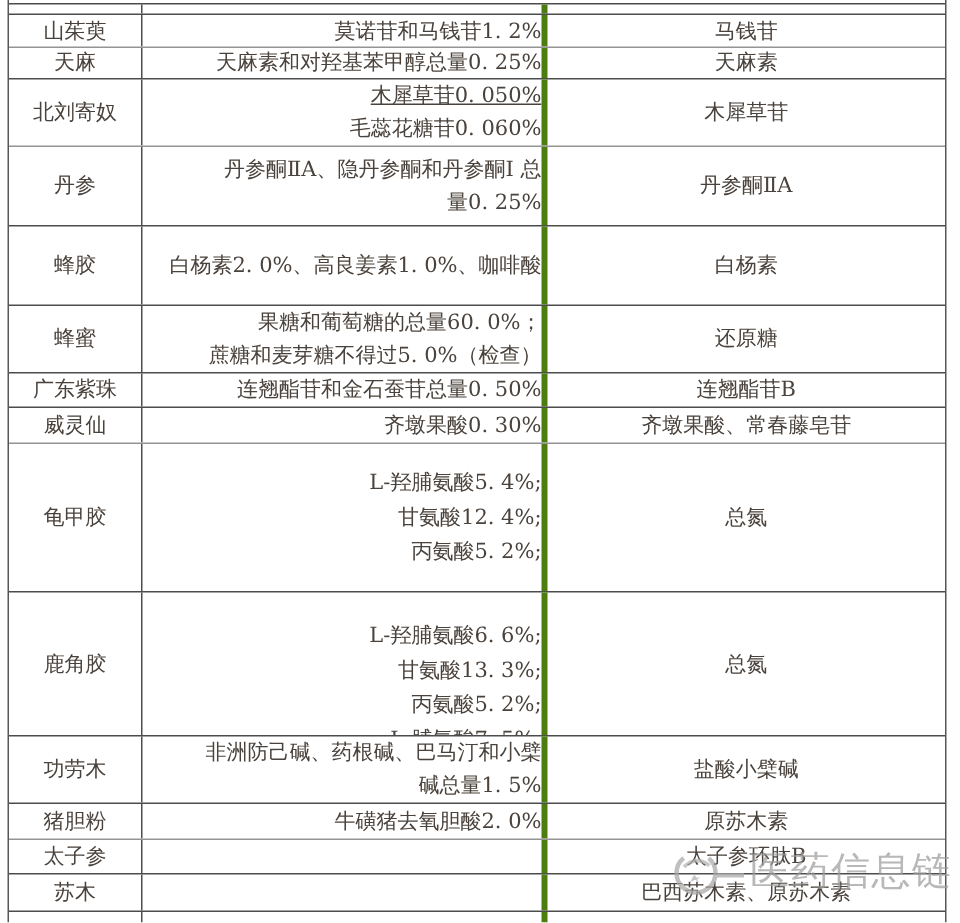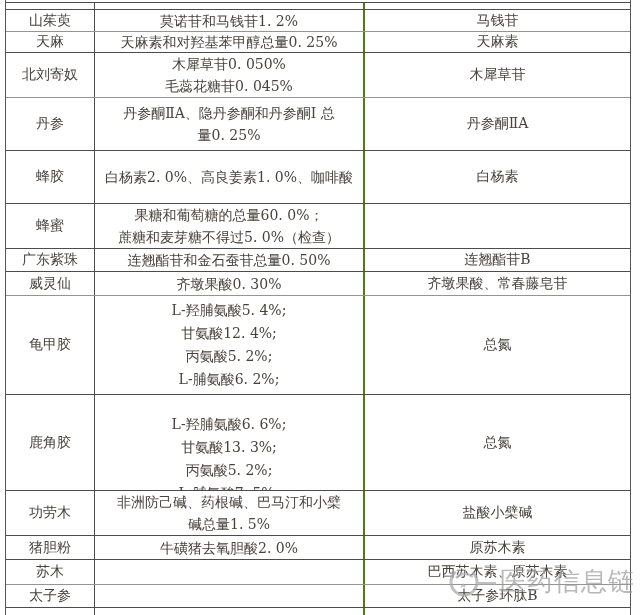--- a/index.html
+++ b/index.html
@@ -15,21 +15,21 @@
     display:flex;flex-direction:column;background:#fff;
   }
   .spacer{height:2px;flex:0 0 auto;}
   .row{display:flex;box-sizing:border-box;flex:0 0 auto;border-top:1px solid #4c4c4c;}
   .cell{
     box-sizing:border-box;display:flex;flex-direction:column;
     justify-content:center;align-items:center;
     color:#4a423c;font-size:14px;overflow:hidden;
   }
   .c1{width:89px;border-right:1px solid #4c4c4c;}
-  .c2{width:270px;border-right:2px solid #4d7c0f;}
+  .c2{width:270px;border-right:4px solid #4d7c0f;align-items:flex-end;}
   .c3{flex:1;}
   .tline{text-align:center;white-space:nowrap;}
   .watermark{
     position:absolute;left:446px;top:562px;height:38px;
     display:flex;align-items:flex-end;z-index:3;pointer-events:none;
     color:rgba(156,156,156,0.72);
   }
   .wm-text{font-size:26px;letter-spacing:1px;line-height:38px;white-space:nowrap;}
   .wm-logo{margin-right:2px;opacity:0.72;}
 </style>
@@ -64,22 +64,22 @@
         </div>
         <div class="cell c3">
           <div class="tline">天麻素</div>
         </div>
       </div>
       <div class="row" style="height: 45px;">
         <div class="cell c1">
           <div class="tline">北刘寄奴</div>
         </div>
         <div class="cell c2">
-          <div class="tline" style="line-height: 22px;">木犀草苷0. 050%</div>
-          <div class="tline" style="line-height: 22px;">毛蕊花糖苷0. 045%</div>
+          <div class="tline" style="line-height: 22px; text-decoration: underline;">木犀草苷0. 050%</div>
+          <div class="tline" style="line-height: 22px;">毛蕊花糖苷0. 060%</div>
         </div>
         <div class="cell c3">
           <div class="tline">木犀草苷</div>
         </div>
       </div>
       <div class="row" style="height: 53px; border-top-color: rgb(148, 148, 148);">
         <div class="cell c1">
           <div class="tline">丹参</div>
         </div>
         <div class="cell c2">
@@ -101,20 +101,23 @@
           <div class="tline">白杨素</div>
         </div>
       </div>
       <div class="row" style="height: 45px;">
         <div class="cell c1">
           <div class="tline">蜂蜜</div>
         </div>
         <div class="cell c2">
           <div class="tline" style="line-height: 22px;">果糖和葡萄糖的总量60. 0%；</div>
           <div class="tline" style="line-height: 22px;">蔗糖和麦芽糖不得过5. 0%（检查）</div>
+        </div>
+        <div class="cell c3">
+          <div class="tline">还原糖</div>
         </div>
       </div>
       <div class="row" style="height: 23px;">
         <div class="cell c1">
           <div class="tline">广东紫珠</div>
         </div>
         <div class="cell c2">
           <div class="tline" style="line-height: 22px;">连翘酯苷和金石蚕苷总量0. 50%</div>
         </div>
         <div class="cell c3">
@@ -133,21 +136,20 @@
         </div>
       </div>
       <div class="row" style="height: 99px; border-top-color: rgb(148, 148, 148);">
         <div class="cell c1">
           <div class="tline">龟甲胶</div>
         </div>
         <div class="cell c2">
           <div class="tline" style="line-height: 23px;">L-羟脯氨酸5. 4%;</div>
           <div class="tline" style="line-height: 23px;">甘氨酸12. 4%;</div>
           <div class="tline" style="line-height: 23px;">丙氨酸5. 2%;</div>
-          <div class="tline" style="line-height: 23px;">L-脯氨酸6. 2%;</div>
         </div>
         <div class="cell c3">
           <div class="tline">总氮</div>
         </div>
       </div>
       <div class="row" style="height: 96px;">
         <div class="cell c1">
           <div class="tline">鹿角胶</div>
         </div>
         <div class="cell c2">
@@ -176,36 +178,36 @@
         <div class="cell c1">
           <div class="tline">猪胆粉</div>
         </div>
         <div class="cell c2">
           <div class="tline" style="line-height: 22px;">牛磺猪去氧胆酸2. 0%</div>
         </div>
         <div class="cell c3">
           <div class="tline">原苏木素</div>
         </div>
       </div>
+      <div class="row" style="height: 23px; border-top-color: rgb(148, 148, 148);">
+        <div class="cell c1">
+          <div class="tline">太子参</div>
+        </div>
+        <div class="cell c2"></div>
+        <div class="cell c3">
+          <div class="tline">太子参环肽B</div>
+        </div>
+      </div>
       <div class="row" style="height: 25px;">
         <div class="cell c1">
           <div class="tline">苏木</div>
         </div>
         <div class="cell c2"></div>
         <div class="cell c3">
           <div class="tline">巴西苏木素、原苏木素</div>
-        </div>
-      </div>
-      <div class="row" style="height: 23px; border-top-color: rgb(148, 148, 148);">
-        <div class="cell c1">
-          <div class="tline">太子参</div>
-        </div>
-        <div class="cell c2"></div>
-        <div class="cell c3">
-          <div class="tline">太子参环肽B</div>
         </div>
       </div>
       <div class="row" style="height: 8px;">
         <div class="cell c1"></div>
         <div class="cell c2"></div>
         <div class="cell c3"></div>
       </div>
     </div>
 
   <div class="watermark">

